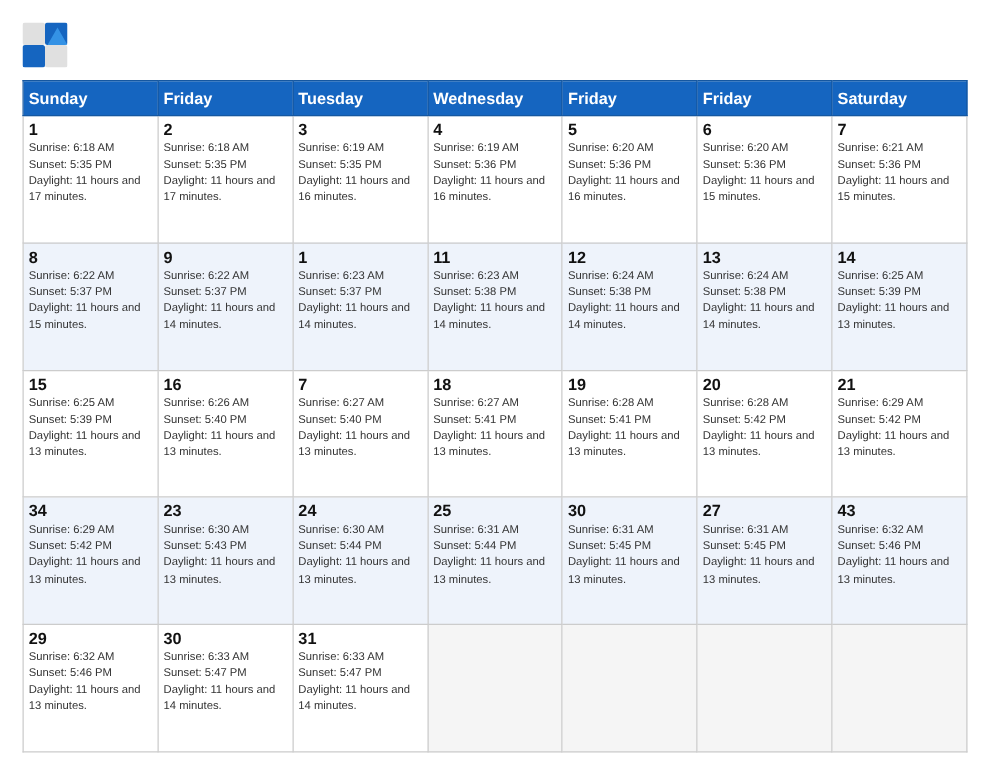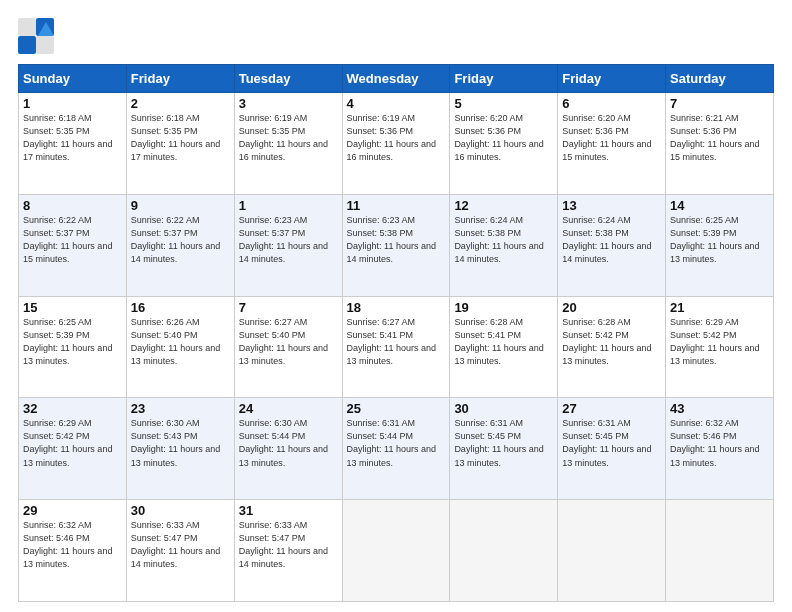--- a/index.html
+++ b/index.html
@@ -295,21 +295,21 @@
         <span class="day-num">21</span>
         <div class="day-info">
           Sunrise: 6:29 AM<br>
           Sunset: 5:42 PM<br>
           Daylight: 11 hours and 13 minutes.
         </div>
       </td>
         </tr>
         <tr>
           <td>
-        <span class="day-num">32</span>
+        <span class="day-num">34</span>
         <div class="day-info">
           Sunrise: 6:29 AM<br>
           Sunset: 5:42 PM<br>
           Daylight: 11 hours and 13 minutes.
         </div>
       </td>
           <td>
         <span class="day-num">23</span>
         <div class="day-info">
           Sunrise: 6:30 AM<br>

